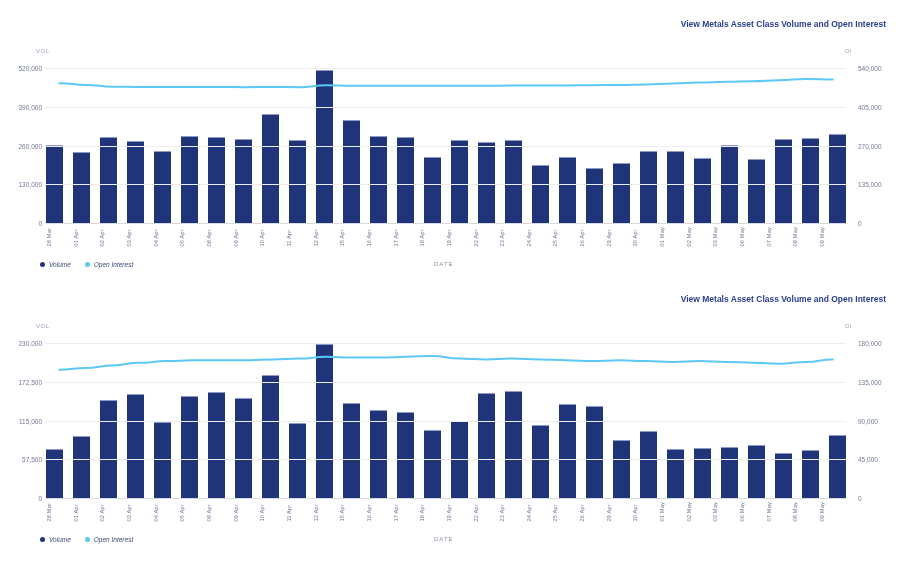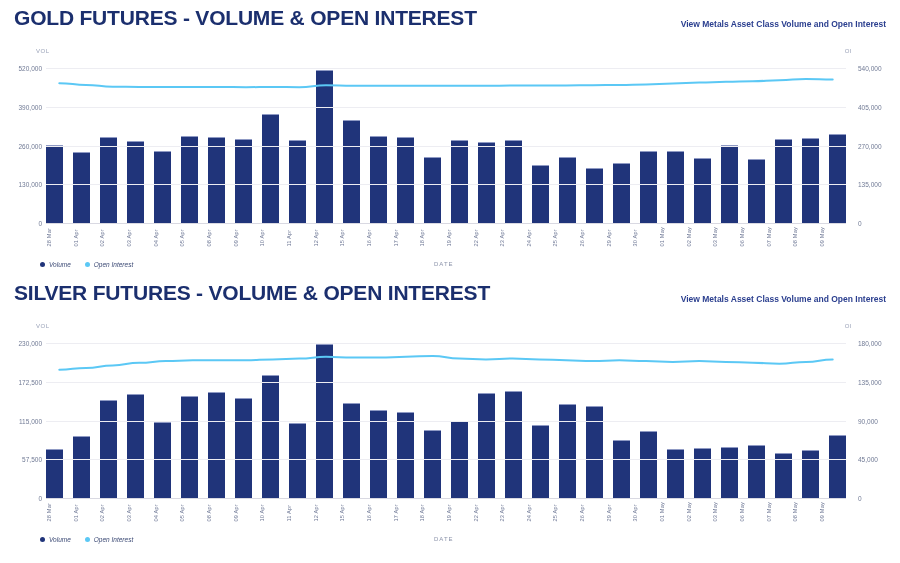--- a/index.html
+++ b/index.html
@@ -62,21 +62,20 @@
   .dot{width:5px;height:5px;border-radius:50%;display:inline-block;}
   .xaxis-title{
     position:absolute;font-size:6px;color:#8b93aa;letter-spacing:1px;
   }
 </style>
 </head>
 <body>
 
 <div class="panel">
   <div class="panel-head">
-    <div class="chart-title">GOLD FUTURES - VOLUME &amp; OPEN INTEREST</div>
     <div class="chart-link">View Metals Asset Class Volume and Open Interest</div>
   </div>
   <div class="plot-wrap" id="gold-plot" style="height:235px">
     <div class="axis-cap cap-left" style="top: 8px;">VOL</div>
     <div class="axis-cap cap-right" style="top: 8px;">OI</div>
     <div class="yaxis left" style="height: 193px;">
         <div class="ytick" style="top: 183px;">0</div>
         <div class="ytick" style="top: 144.25px;">130,000</div>
         <div class="ytick" style="top: 105.5px;">260,000</div>
         <div class="ytick" style="top: 66.75px;">390,000</div>
@@ -170,21 +169,20 @@
   <div class="zero-line" style="top: 183px; left: 46px; right: 54px;"></div>
       <div class="grid-line" style="top: 144.25px; left: 46px; right: 54px;"></div>
       <div class="grid-line" style="top: 105.5px; left: 46px; right: 54px;"></div>
       <div class="grid-line" style="top: 66.75px; left: 46px; right: 54px;"></div>
       <div class="grid-line" style="top: 28px; left: 46px; right: 54px;"></div>
     </div>
 </div>
 
 <div class="panel">
   <div class="panel-head">
-    <div class="chart-title">SILVER FUTURES - VOLUME &amp; OPEN INTEREST</div>
     <div class="chart-link">View Metals Asset Class Volume and Open Interest</div>
   </div>
   <div class="plot-wrap" id="silver-plot" style="height:235px">
     <div class="axis-cap cap-left" style="top: 8px;">VOL</div>
     <div class="axis-cap cap-right" style="top: 8px;">OI</div>
     <div class="yaxis left" style="height: 193px;">
         <div class="ytick" style="top: 183px;">0</div>
         <div class="ytick" style="top: 144.25px;">57,500</div>
         <div class="ytick" style="top: 105.5px;">115,000</div>
         <div class="ytick" style="top: 66.75px;">172,500</div>

